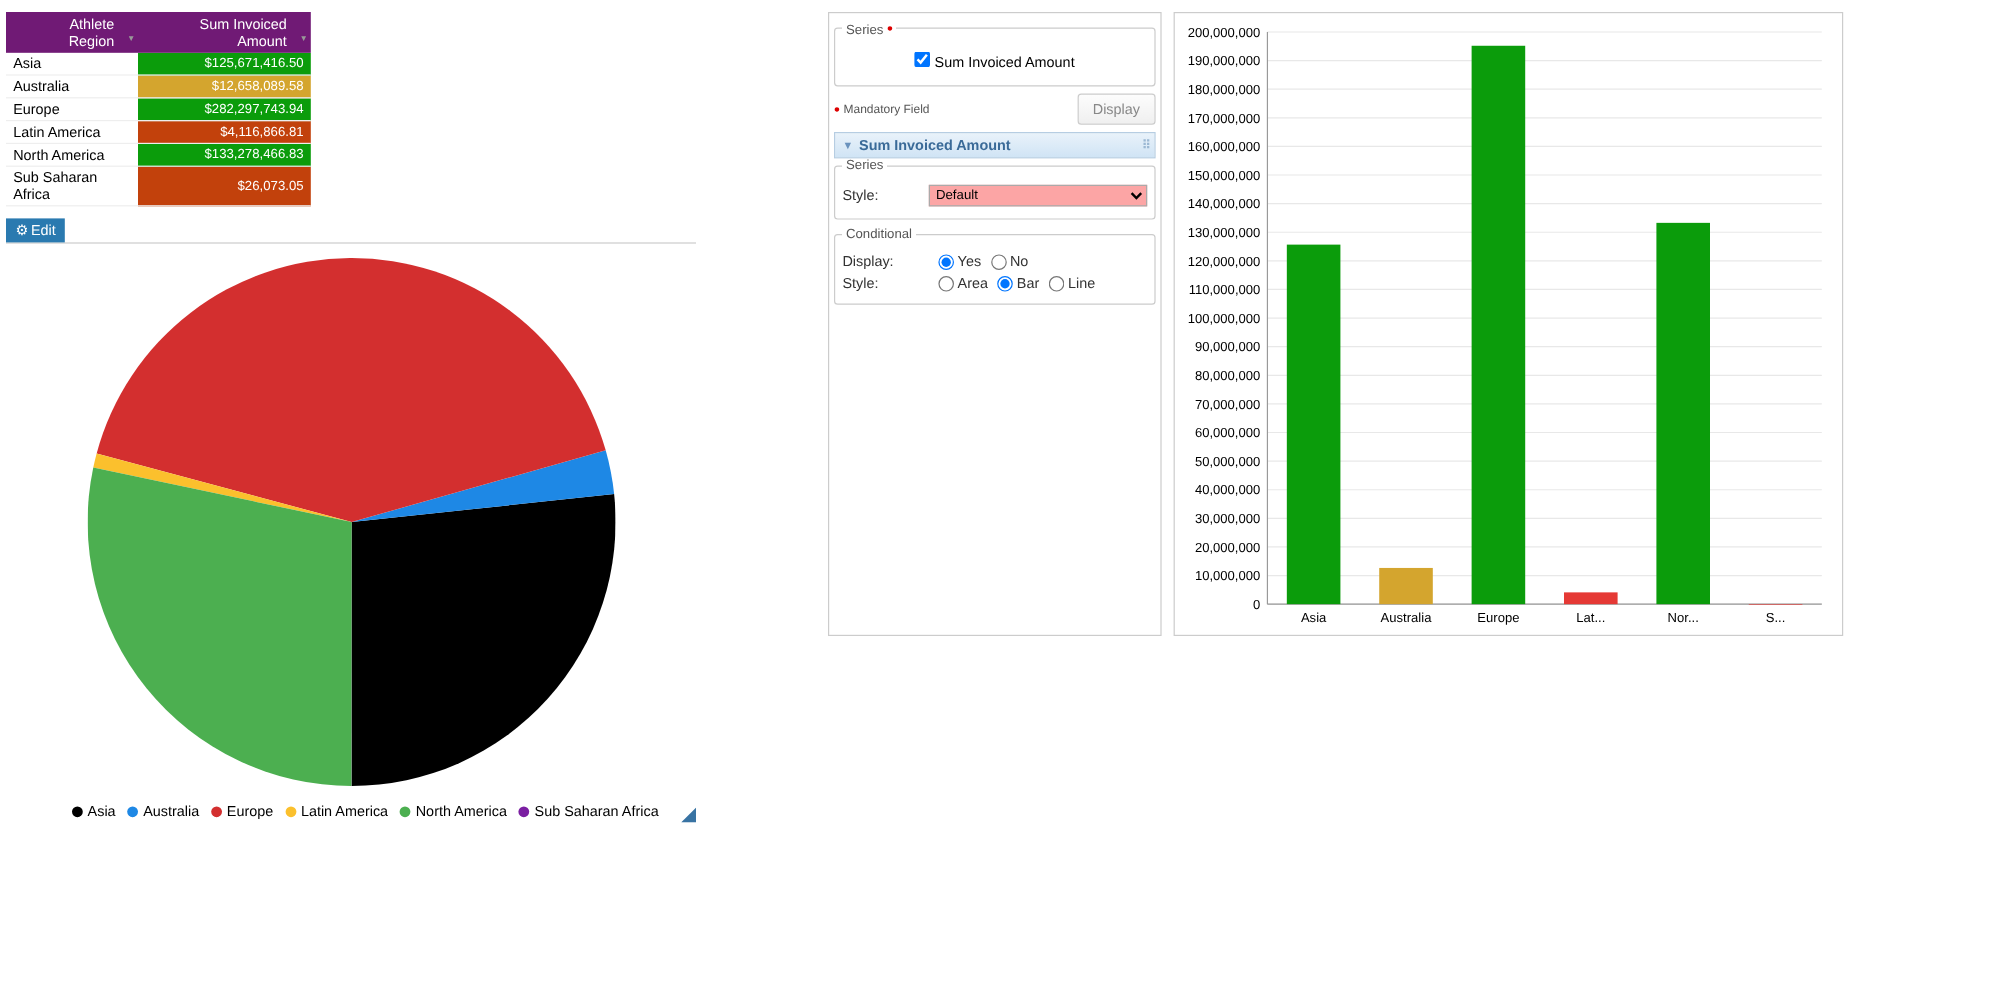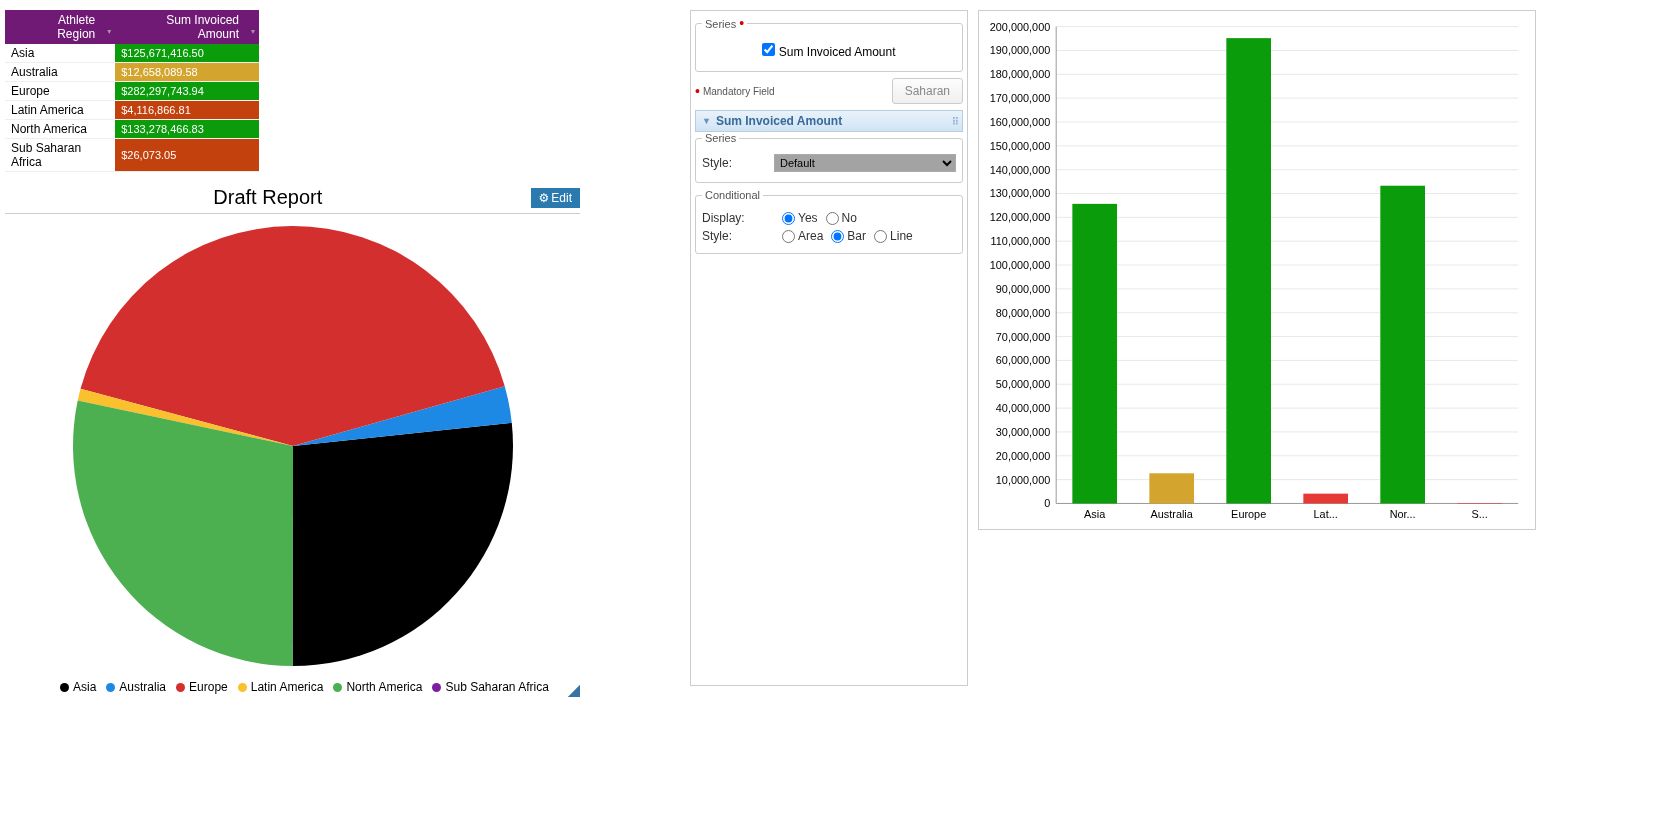--- a/index.html
+++ b/index.html
@@ -6,55 +6,55 @@
 body { font-family: Arial, sans-serif; font-size: 12px; background: #fff; width: 1671px; }
 .container { display: flex; gap: 110px; padding: 10px 5px; }
 .left-panel { width: 575px; }
 .right-panel { display: flex; gap: 10px; }
 
 
 .data-table { border-collapse: collapse; width: 254px; }
 .data-table th { background: #701a75; color: #fff; text-align: right; padding: 3px 20px; font-weight: normal; font-size: 12px; position: relative; }
 .data-table th .sort-arrow { position: absolute; right: 4px; font-size: 8px; color: #999; }
 .data-table td { padding: 2px 6px; font-size: 12px; border-bottom: 1px solid #eee; }
-.data-table td.amount { text-align: left; color: #fff; font-size: 11px; }
+.data-table td.amount { text-align: right; color: #fff; font-size: 11px; }
 .row-green td.amount { background: #0b9c0b; }
 .row-gold td.amount { background: #d4a52e; }
 .row-red td.amount { background: #c2410c; }
 
 
 .report-row { display: flex; align-items: center; border-bottom: 1px solid #ccc; margin-top: 10px; }
 .report-title { flex: 1; text-align: center; font-size: 20px; padding: 4px 0; }
 .edit-btn { background: #2a7ab0; color: #fff; padding: 3px 8px; font-size: 12px; border: none; cursor: pointer; display: flex; align-items: center; gap: 2px; }
 
 
 .pie-wrap { display: flex; flex-direction: column; align-items: center; margin-top: 12px; position: relative; }
 .pie { width: 440px; height: 440px; }
 .legend { display: flex; flex-wrap: wrap; gap: 10px; margin-top: 14px; font-size: 12px; align-self: flex-start; margin-left: 55px;}
 .legend-item { display: flex; align-items: center; gap: 4px; }
 .swatch { width: 9px; height: 9px; border-radius: 50%; display: inline-block; }
 .resize-handle { position: absolute; bottom: -5px; right: 0; color: #3873a3; font-size: 16px; }
 
 
-.settings { width: 278px; border: 1px solid #ccc; padding: 4px; height: 676px; }
+.settings { width: 278px; border: 1px solid #ccc; padding: 4px; height: 520px; }
 fieldset { border: 1px solid #ccc; border-radius: 3px; margin-bottom: 6px; padding: 6px; }
 legend { font-size: 11px; color: #555; padding: 0 3px; }
 legend .req { color: #d00; font-size: 14px; }
 .series-check { text-align: center; padding: 6px 0; }
 .mandatory { color: #555; font-size: 10px; display: flex; align-items: center; gap: 3px; }
 .mandatory .dot { color: #d00; font-size: 14px; }
 .refresh-row { display: flex; justify-content: space-between; align-items: center; margin: 6px 0; font-size:11px;}
 .refresh-btn { background: linear-gradient(#fdfdfd,#efefef); border: 1px solid #ccc; border-radius: 3px; padding: 5px 12px; color: #888; cursor: pointer; font-size: 12px; }
 .panel-header { background: linear-gradient(#3d8bbd,#2d76a8); color: #fff; padding: 4px 8px; font-weight: bold; font-size: 13px; }
 .subheader { background: linear-gradient(#e9f2fa,#d0e4f5); border: 1px solid #b6cde2; padding: 3px 6px; color: #3a6a98; font-size: 12px; font-weight: bold; display: flex; align-items: center; gap: 5px; position:relative;}
 .subheader .arrow { font-size: 9px; color: #6a92bd; }
 .subheader .grip { position:absolute; right:4px; color:#9bb8d3; letter-spacing:-1px; font-size:10px;}
 .form-row { display: flex; align-items: center; margin: 4px 0; font-size: 12px; color: #333; }
 .form-row label { width: 72px; }
-.form-row select { flex: 1; font-size: 11px; padding: 1px; border: 1px solid #aaa; background:#a3a3a3; }
+.form-row select { flex: 1; font-size: 11px; padding: 1px; border: 1px solid #aaa; background:#fca5a5; }
 .color-box { width: 18px; height: 18px; border: 1px solid #888; display: inline-flex; align-items: center; justify-content: center; background:#fff; }
 .color-box svg { width: 14px; height: 14px; }
 .radio-row input { margin: 0 3px 0 8px; }
 
 
 .bar-chart { width: 558px; height: 520px; border: 1px solid #ccc; padding: 2px; }
 .bar-svg { width: 100%; height: 100%; }
 .gridline { stroke: #e8e8e8; stroke-width: 1; }
 .axisline { stroke: #999; stroke-width: 1; }
 </style>
@@ -92,21 +92,20 @@
             <td class="amount">$133,278,466.83</td>
           </tr>
           <tr class="row-red">
             <td>Sub Saharan Africa</td>
             <td class="amount">$26,073.05</td>
           </tr>
         </tbody>
     </table>
 
     <div class="report-row">
-      <div class="report-title">Draft Report</div>
       <button class="edit-btn">
         <span>⚙</span>
           <span>Edit</span>
       </button>
     </div>
 
     <div class="pie-wrap">
       <svg class="pie" viewBox="0 0 200 200" id="pie-svg">
           <path d="M 100 100 L 100 200 A 100 100 0 0 0 199.43975542044456 89.42952026054807 Z" fill="#000000"></path>
           <path d="M 100 100 L 199.43975542044456 89.42952026054807 A 100 100 0 0 0 196.24832974088605 72.86590664699347 Z" fill="#1e88e5"></path>
@@ -152,21 +151,21 @@
         <div class="series-check">
           <input type="checkbox" checked="" style="">
           <span>Sum Invoiced Amount</span>
         </div>
       </fieldset>
       <div class="refresh-row">
         <span class="mandatory">
             <span class="dot">•</span>
             <span>Mandatory Field</span>
           </span>
-        <button class="refresh-btn">Saharan</button>
+        <button class="refresh-btn">Display</button>
       </div>
       <div class="subheader">
         <span class="arrow">▼</span>
         <span>Sum Invoiced Amount</span>
         <span class="grip">⠿</span>
       </div>
       <fieldset>
         <legend>Series</legend>
         <div class="form-row">
           <label>Style:</label>

